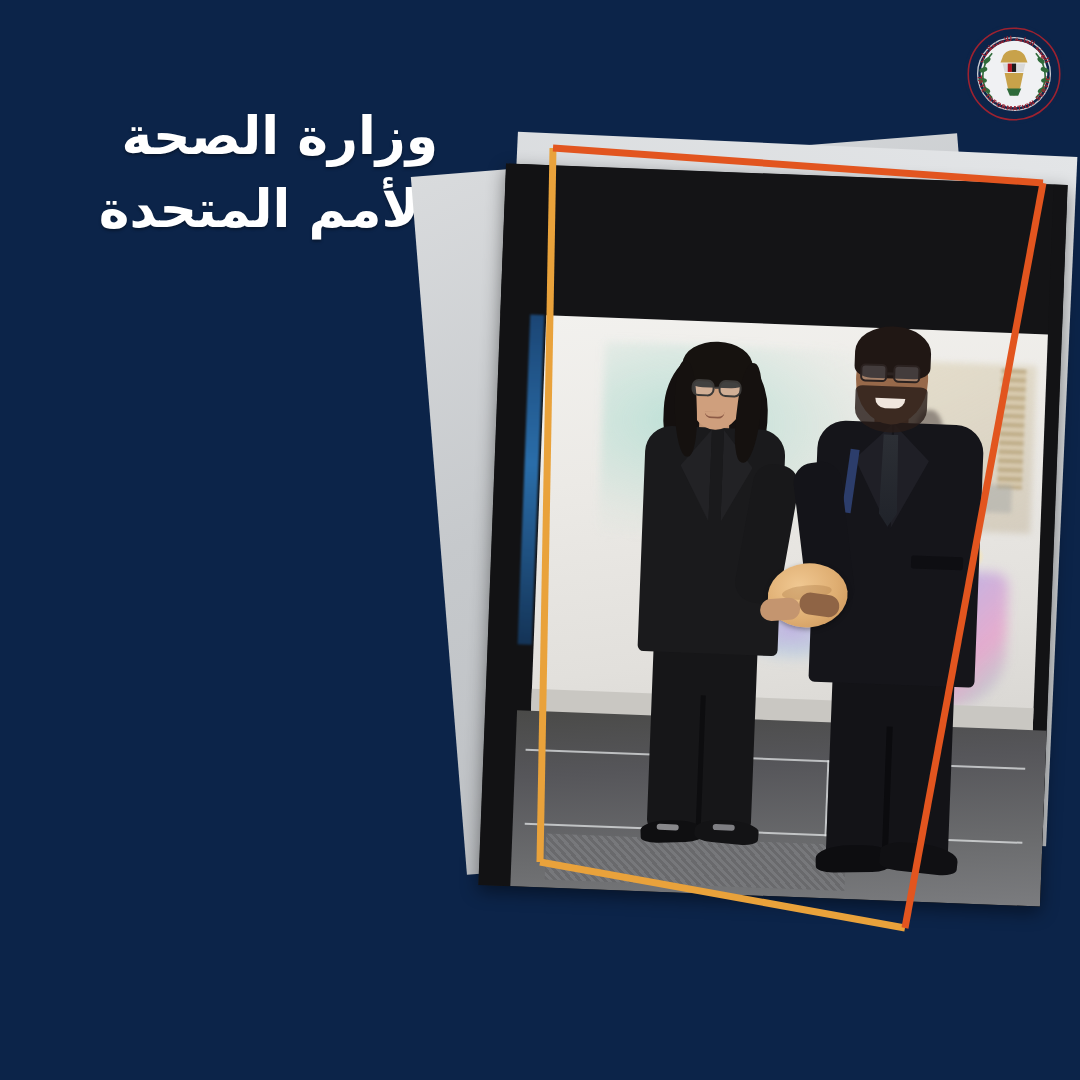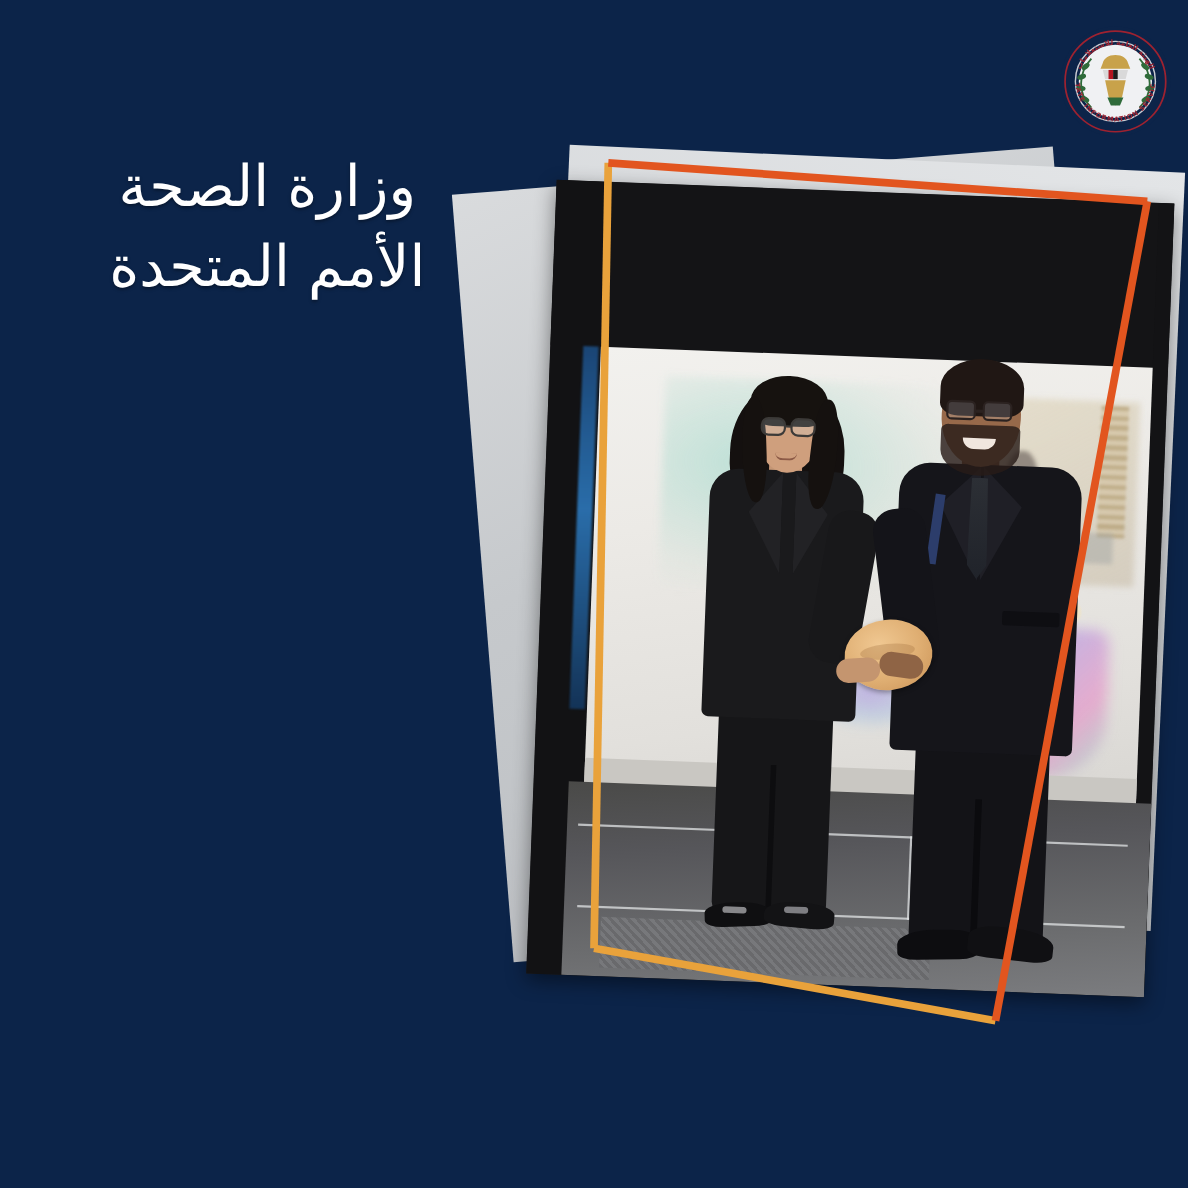--- a/index.html
+++ b/index.html
@@ -12,27 +12,27 @@
     font-family:"DejaVu Sans","Liberation Sans",sans-serif;
   }
 
   
   .logo-wrap{position:absolute;top:22px;right:14px;width:104px;height:104px;}
   .logo-wrap svg{display:block;width:100%;height:100%;}
 
   
   .headline{
     position:absolute;
-    left:48px;top:134px;
+    left:48px;top:100px;
     width:390px;
-    text-align:center;
+    text-align:right;
     direction:rtl;
     unicode-bidi:isolate;
     color:#ffffff;
-    font-weight:normal;
+    font-weight:bold;
     font-size:52px;
     line-height:1.40;
     letter-spacing:0px;
     text-shadow:0 2px 3px rgba(0,0,0,.35);
   }
   .headline .ln{display:block;white-space:nowrap;}
 
   
   .collage{position:absolute;left:430px;top:140px;width:640px;height:780px;}
 

